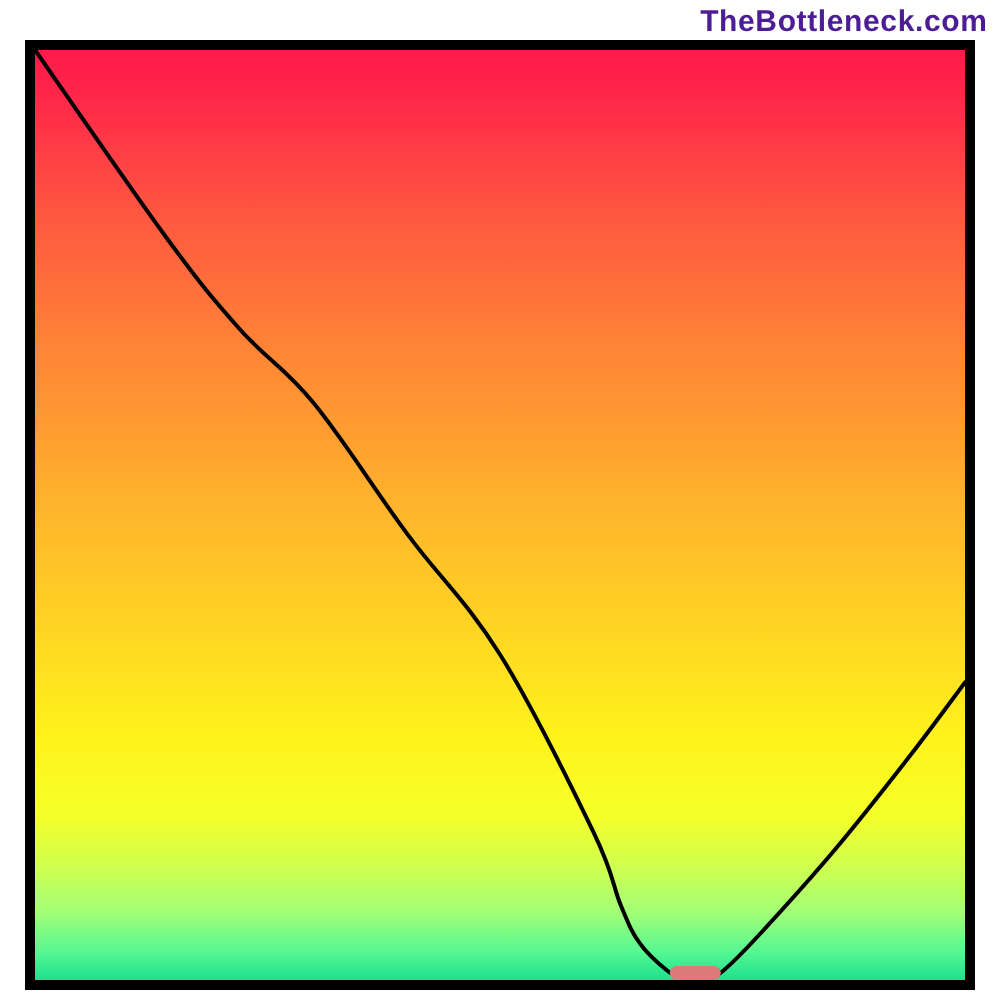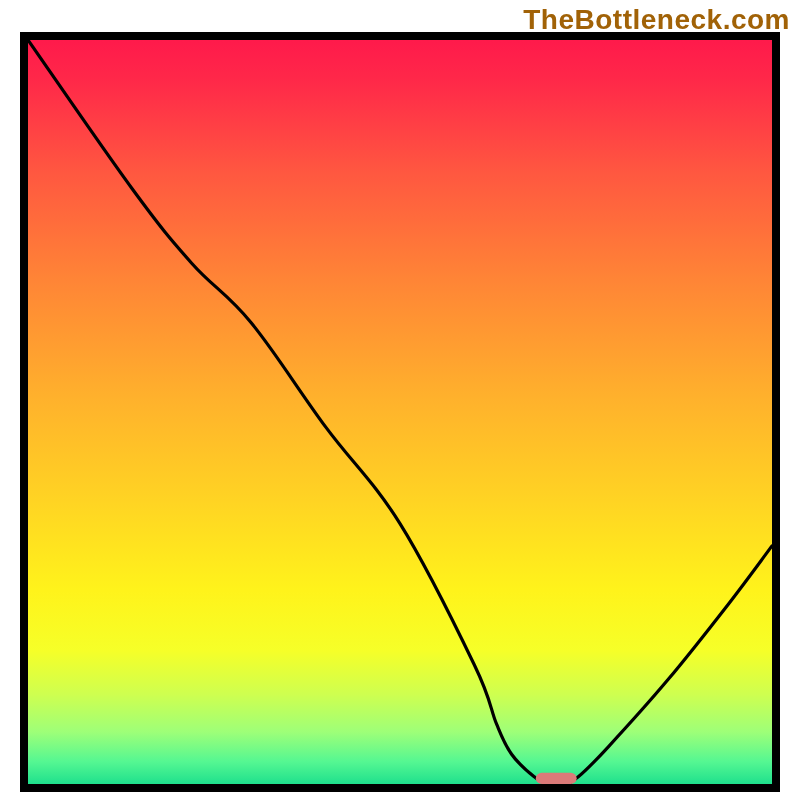--- a/index.html
+++ b/index.html
@@ -13,23 +13,23 @@
   .outer {
     position: relative;
     width: 800px;
     height: 800px;
   }
   .watermark {
     position: absolute;
     top: 4px;
     right: 10px;
     font-family: Arial, Helvetica, sans-serif;
-    font-size: 28px;
+    font-size: 24px;
     font-weight: 600;
-    color: #a16207;
+    color: #4c1d95;
     letter-spacing: 0.5px;
   }
   .frame {
     position: absolute;
     left: 20px;
     top: 32px;
     width: 760px;
     height: 760px;
     background: #000000;
   }

